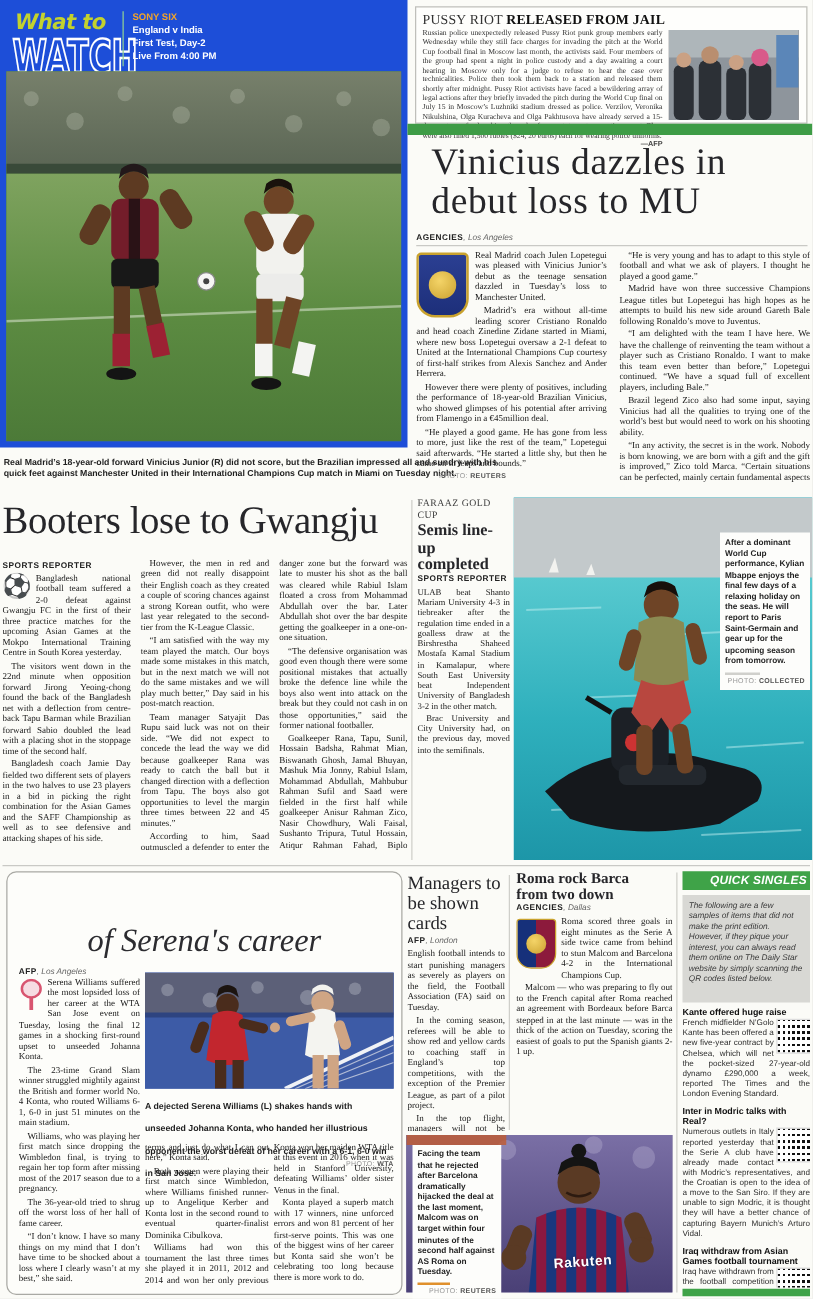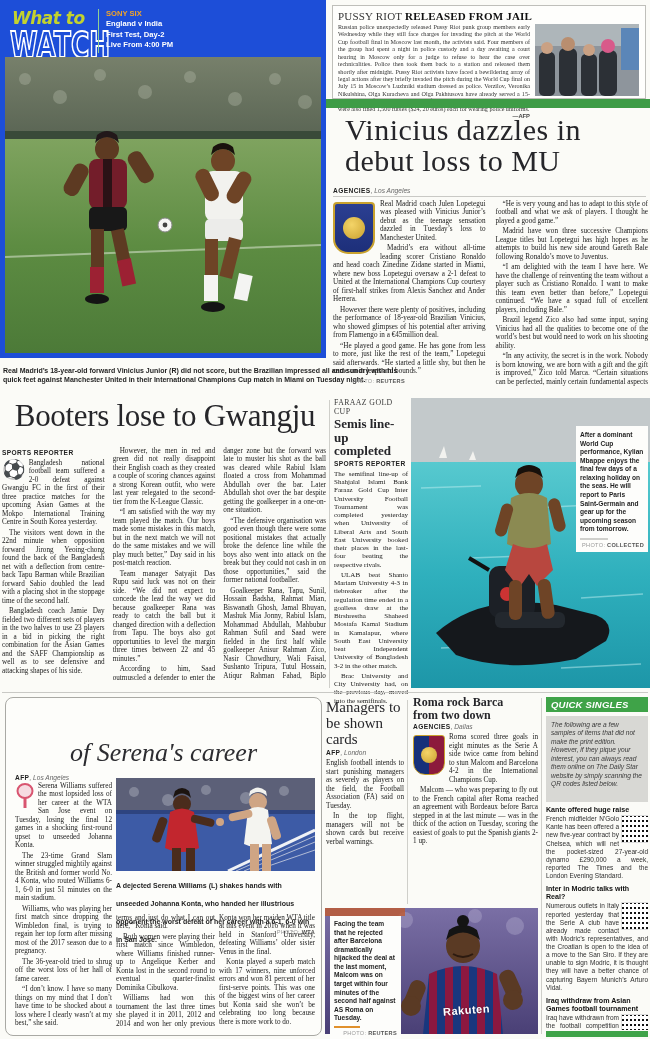--- a/index.html
+++ b/index.html
@@ -51,21 +51,21 @@
   .vinhead{left:345px;top:114px;width:315px;font-size:30px;line-height:1.04;letter-spacing:.5px;}
   .vinbyline{left:333px;top:185px;}
   .vinrule{left:333px;top:196px;width:313px;height:1px;}
   .vinbody{left:333px;top:200px;width:315px;height:192px;overflow:hidden;column-count:2;column-gap:10px;}
   .crest-rm{width:42px;height:52px;float:left;margin:2px 5px 2px 0;background:linear-gradient(#2b3f92,#1d2f7a);
             border:2px solid #c9a22e;border-radius:4px 4px 15px 15px;position:relative;box-sizing:border-box;}
   .crest-rm:after{content:"";position:absolute;left:50%;top:50%;width:22px;height:22px;transform:translate(-50%,-50%);
             border-radius:50%;background:radial-gradient(circle at 40% 35%,#f4d468,#caa12f);}
 
   
-  .boothead{left:2px;top:398px;width:326px;font-size:31px;letter-spacing:-0.3px;text-align:center;}
+  .boothead{left:2px;top:398px;width:326px;font-size:31px;letter-spacing:-0.3px;}
   .bootbody{left:2px;top:447px;width:324px;height:239px;overflow:hidden;column-count:3;column-gap:8px;}
   .ball{float:left;font-family:"DejaVu Sans",sans-serif;font-size:19px;line-height:1;margin:1px 3px 0 0;color:#1c1c1c;}
 
   .mid-vrule{left:329px;top:400px;height:288px;}
 
   
   .faraaz{left:334px;top:398px;width:74px;}
   .faraaz .kicker{font-size:7.8px;letter-spacing:.4px;color:#3b3b3b;font-family:"Liberation Serif",serif;}
   .faraaz h3{margin:1px 0 2px;font-size:13px;line-height:1.05;font-weight:bold;color:#26262a;}
   .faraaz .body p{font-size:7px;}
@@ -112,21 +112,21 @@
   .malcap{left:330px;top:916px;width:71px;background:#fdfdfb;padding:4px;box-sizing:border-box;}
   .malcap .caption{font-size:6.6px;}
   .malcap .rule{width:26px;height:2px;background:#e0902c;margin:3px 0 2px;}
   .malcap .credit{display:block;text-align:right;}
   .shirtword{position:absolute;left:118px;top:96px;font-family:"Liberation Sans",sans-serif;font-weight:bold;
              font-size:11px;color:#fff;letter-spacing:.5px;transform:rotate(-4deg);text-shadow:0 0 2px rgba(0,0,0,.35);}
 
   
   .qs-head{left:546px;top:697px;width:102px;height:15px;background:#3FA348;color:#fff;
            font-family:"Liberation Sans",sans-serif;font-weight:bold;font-style:italic;font-size:9.5px;
-           line-height:15px;padding-left:5px;box-sizing:border-box;letter-spacing:.2px;}
+           line-height:15px;padding-left:22px;box-sizing:border-box;letter-spacing:.2px;}
   .qs-intro{left:546px;top:716px;width:102px;height:86px;background:#d8d8d4;color:#3a3a3a;
             font-family:"Liberation Sans",sans-serif;font-style:italic;font-size:6.6px;line-height:1.28;
             padding:5px;box-sizing:border-box;}
   .qs-items{left:546px;top:806px;width:102px;height:224px;overflow:hidden;font-family:"Liberation Sans",sans-serif;}
   .qs-item{margin-bottom:5px;}
   .qs-item h4{margin:0 0 1px;font-size:7.1px;color:#111;line-height:1.15;}
   .qs-item p{margin:0;font-size:6.5px;line-height:1.25;color:#2e2e2e;text-align:justify;}
   .qr{width:26px;height:26px;float:right;margin:1px 0 2px 3px;outline:1px solid #ddd;
       background:repeating-linear-gradient(90deg,#111 0 2px,#fff 2px 4px),
                  repeating-linear-gradient(0deg,#111 0 2px,#fff 2px 5px);
@@ -253,21 +253,21 @@
   <div class="abs hairline vinrule"></div>
   <div class="abs body vinbody">
     <div class="crest-rm"></div>
     <p>Real Madrid coach Julen Lopetegui was pleased with Vinicius Junior’s debut as the teenage sensation dazzled in Tuesday’s loss to Manchester United.</p>
       <p>Madrid’s era without all-time leading scorer Cristiano Ronaldo and head coach Zinedine Zidane started in Miami, where new boss Lopetegui oversaw a 2-1 defeat to United at the International Champions Cup courtesy of first-half strikes from Alexis Sanchez and Ander Herrera.</p>
       <p>However there were plenty of positives, including the performance of 18-year-old Brazilian Vinicius, who showed glimpses of his potential after arriving from Flamengo in a €45million deal.</p>
     <p>“He played a good game. He has gone from less to more, just like the rest of the team,” Lopetegui said afterwards. “He started a little shy, but then he came on in leaps and bounds.”</p>
       <p>“He is very young and has to adapt to this style of football and what we ask of players. I thought he played a good game.”</p>
       <p>Madrid have won three successive Champions League titles but Lopetegui has high hopes as he attempts to build his new side around Gareth Bale following Ronaldo’s move to Juventus.</p>
     <p>“I am delighted with the team I have here. We have the challenge of reinventing the team without a player such as Cristiano Ronaldo. I want to make this team even better than before,” Lopetegui continued. “We have a squad full of excellent players, including Bale.”</p>
-      <p>Brazil legend Zico also had some input, saying Vinicius had all the qualities to become one of the world’s best but would need to work on his shooting ability.</p>
+      <p>Brazil legend Zico also had some input, saying Vinicius had all the qualities to trying one of the world’s best but would need to work on his shooting ability.</p>
       <p>“In any activity, the secret is in the work. Nobody is born knowing, we are born with a gift and the gift is improved,” Zico told Marca. “Certain situations can be perfected, mainly certain fundamental aspects of playing football and Vinicius needs to improve his shooting ability a lot.</p>
 
   </div>
 
   <div class="abs hl boothead">Booters lose to Gwangju</div>
   <div class="abs body bootbody">
     <div class="byline"><span class="who">SPORTS REPORTER</span></div>
     <p><span class="ball">⚽</span><span>Bangladesh national football team suffered a 2-0 defeat against Gwangju FC in the first of their three practice matches for the upcoming Asian Games at the Mokpo International Training Centre in South Korea yesterday.</span></p>
     <p>The visitors went down in the 22nd minute when opposition forward Jirong Yeoing-chong found the back of the Bangladesh net with a deflection from centre-back Tapu Barman while Brazilian forward Sabio doubled the lead with a placing shot in the stoppage time of the second half.</p>
       <p>Bangladesh coach Jamie Day fielded two different sets of players in the two halves to use 23 players in a bid in picking the right combination for the Asian Games and the SAFF Championship as well as to see defensive and attacking shapes of his side.</p>
@@ -280,21 +280,20 @@
 
   </div>
 
   <div class="abs vrule mid-vrule"></div>
 
   <div class="abs faraaz">
     <div class="kicker">FARAAZ GOLD CUP</div>
     <h3 class="hl">Semis line-up completed</h3>
     <div class="byline"><span class="who">SPORTS REPORTER</span></div>
     <div class="body">
-      <p>The semifinal line-up of Shahjalal Islami Bank Faraaz Gold Cup Inter University Football Tournament was completed yesterday when University of Liberal Arts and South East University booked their places in the last-four beating the respective rivals.</p>
         <p>ULAB beat Shanto Mariam University 4-3 in tiebreaker after the regulation time ended in a goalless draw at the Birshrestha Shaheed Mostafa Kamal Stadium in Kamalapur, where South East University beat Independent University of Bangladesh 3-2 in the other match.</p>
         <p>Brac University and City University had, on the previous day, moved into the semifinals.</p>
     </div>
   </div>
 
   <div class="abs mbphoto">
     <svg width="239" height="290" viewBox="0 0 239 290">
       <defs>
         <linearGradient id="sea" x1="0" y1="0" x2="0" y2="1">
           <stop offset="0" stop-color="#57c9cf"></stop>
@@ -416,20 +415,21 @@
     </div>
   </div>
 
   <div class="abs managers">
     <h3 class="hl">Managers to be shown cards</h3>
     <div class="byline">
       <span class="who">AFP</span><span class="where">, <span>London</span></span>
     </div>
     <div class="body">
       <p>English football intends to start punishing managers as severely as players on the field, the Football Association (FA) said on Tuesday.</p>
+        <p>In the coming season, referees will be able to show red and yellow cards to coaching staff in England’s top competitions, with the exception of the Premier League, as part of a pilot project.</p>
       <p>In the top flight, managers will not be shown cards but receive verbal warnings.</p>
     </div>
   </div>
 
   <div class="abs vrule mr-vrule1"></div>
   <div class="abs vrule mr-vrule2"></div>
 
   <div class="abs roma">
     <h3 class="hl">
       <div>Roma rock Barca</div>

